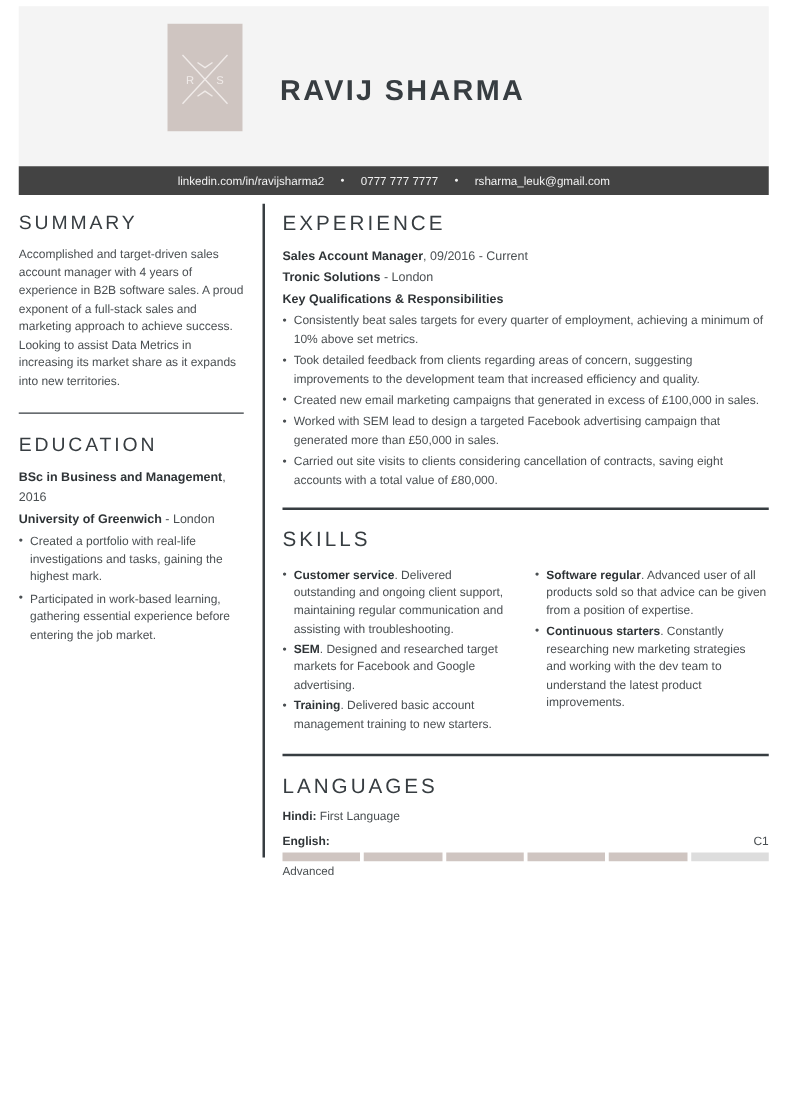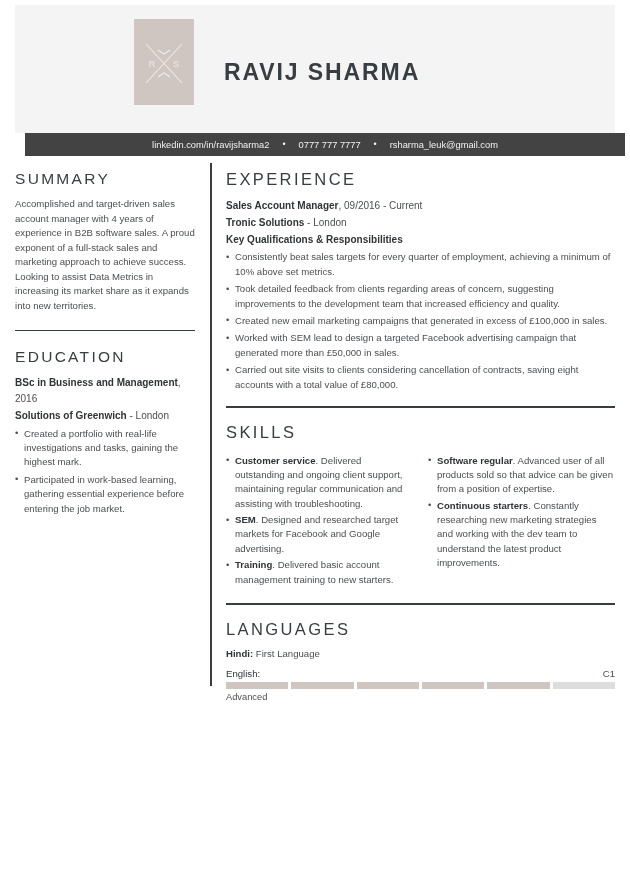--- a/index.html
+++ b/index.html
@@ -46,21 +46,21 @@
     top: 54px;
     font-size: 23px;
     font-weight: bold;
     letter-spacing: 1.9px;
     color: #373d41;
     white-space: nowrap;
   }
 
   .contact-band {
     position: absolute;
-    left: 25px;
+    left: 15px;
     top: 133px;
     width: 600px;
     height: 23px;
     background: #434343;
     display: flex;
     align-items: center;
     justify-content: center;
   }
 
   .contact-band .c-item {
@@ -181,21 +181,21 @@
   .lang-grid > div { flex: 1; min-width: 0; }
 
   .lang-head {
     display: flex;
     justify-content: space-between;
     align-items: baseline;
     font-size: 9.6px;
     color: #2f3437;
     margin-bottom: 3px;
   }
-  .lang-head .lname { font-weight: normal; }
+  .lang-head .lname { font-weight: bold; }
   .lang-head .llevel { font-weight: normal; color: #4a4f52; }
 
   .lang-bar {
     display: flex;
     gap: 3px;
     margin-bottom: 3px;
   }
   .lang-bar .seg {
     flex: 1;
     height: 7px;
@@ -245,21 +245,21 @@
     </div>
 
     <div class="hrule left-rule"></div>
 
     <div>
       <div class="sec-title">EDUCATION</div>
       <div class="meta-line">
         <span class="bold">BSc in Business and Management</span><span>, 2016</span>
       </div>
       <div class="meta-line">
-        <span class="bold">Solutions of Greenwich</span><span> - London</span>
+        <span class="bold">University of Greenwich</span><span> - London</span>
       </div>
       <ul class="bl">
         <li>Created a portfolio with real-life investigations and tasks, gaining the highest mark.</li>
         <li>Participated in work-based learning, gathering essential experience before entering the job market.</li>
       </ul>
     </div>
 
   </div>
 
   <div class="right-col">

